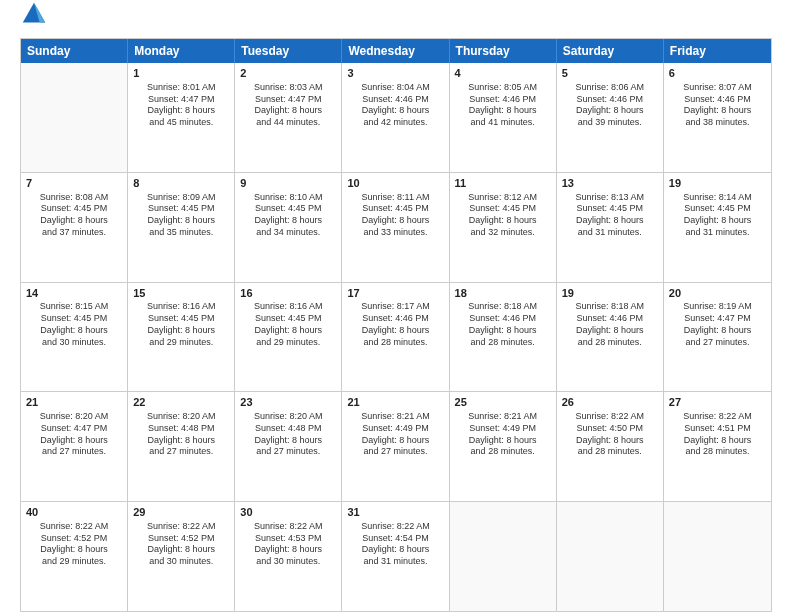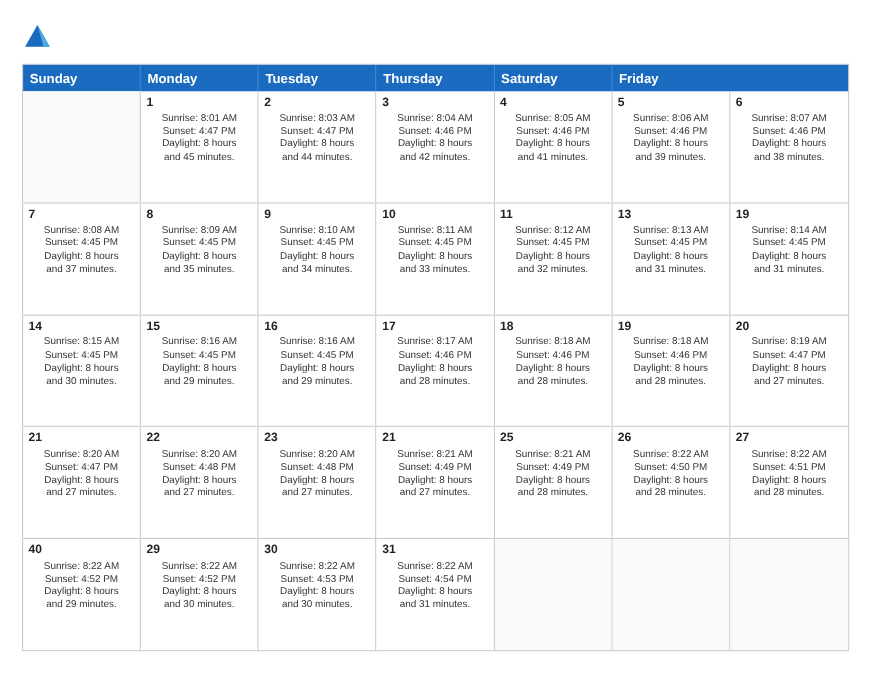--- a/index.html
+++ b/index.html
@@ -6,21 +6,21 @@
     body {
       font-family: Arial, sans-serif;
       background: #fff;
       width: 792px;
       height: 612px;
       overflow: hidden;
     }
     .page {
       width: 792px;
       height: 612px;
-      padding: 20px 20px;
+      padding: 0 20px;
       display: flex;
       flex-direction: column;
     }
     .header {
       display: flex;
       justify-content: space-between;
       align-items: flex-start;
       margin-bottom: 10px;
     }
     .logo {
@@ -118,20 +118,21 @@
       <div class="month-title"></div>
       <div class="location"></div>
     </div>
   </div>
 
   <div class="calendar">
     <div class="cal-header">
     <div class="cal-header-cell">Sunday</div>
         <div class="cal-header-cell">Monday</div>
         <div class="cal-header-cell">Tuesday</div>
+        <div class="cal-header-cell">Wednesday</div>
         <div class="cal-header-cell">Thursday</div>
         <div class="cal-header-cell">Saturday</div>
         <div class="cal-header-cell">Friday</div>
       </div>
     <div class="cal-body">
     <div class="cal-row">
           <div class="cal-cell empty"></div>
           <div class="cal-cell">
             <span class="day-num">1</span>
             <div class="cell-info">Sunrise: 8:01 AM<br>Sunset: 4:47 PM<br>Daylight: 8 hours<br>and 45 minutes.</div>

